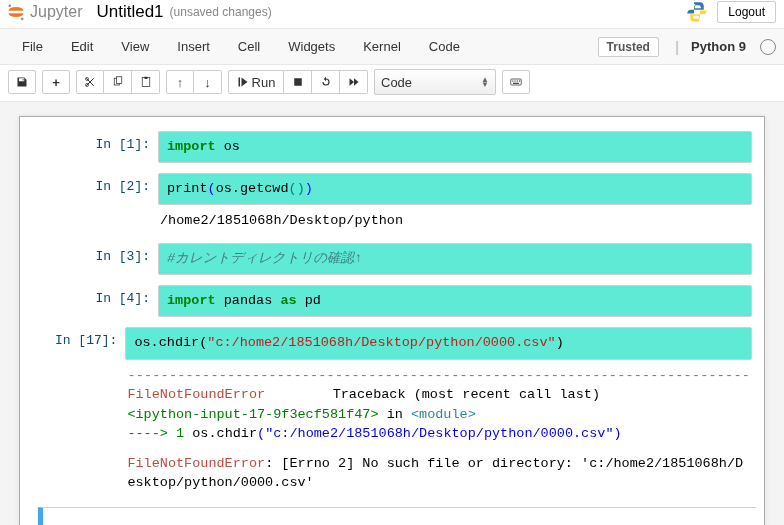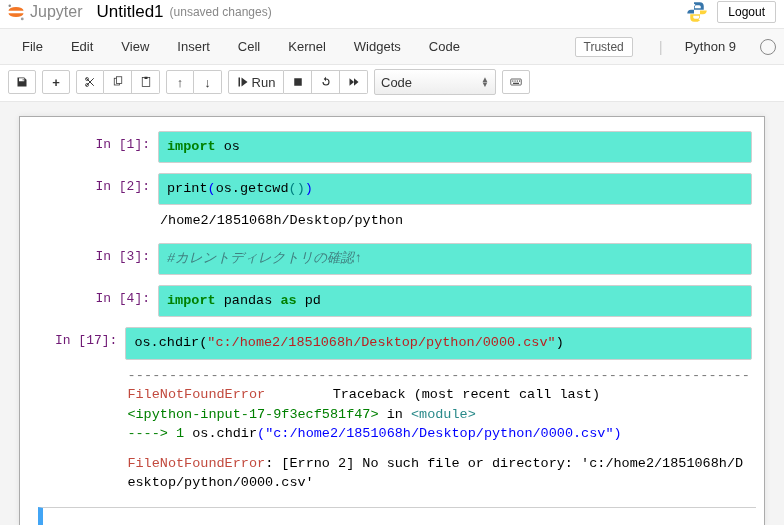--- a/index.html
+++ b/index.html
@@ -39,21 +39,21 @@
     border: 1px solid #ccc; background: #fff; padding: 3px 10px; border-radius: 2px; font-size: 12px; text-align: center;
   }
   .menubar {
     display: flex; align-items: center; padding: 4px 8px; border-bottom: 1px solid #e7e7e7;
     background: #f8f8f8;
   }
   .menubar .menu-item {
     padding: 6px 14px; font-size: 13px; color: #333;
   }
   .kernel-indicator {
-    display: flex; align-items: center; gap: 18px; margin-left: auto;
+    display: flex; align-items: center; gap: 8px; margin-left: auto; font-weight: bold;
   }
   .trusted {
     border: 1px solid #ccc; background: #fff; padding: 2px 8px; border-radius: 2px; font-size: 12px; color: #555;
   }
   .kernel-sep { color: #ccc; font-size: 15px; margin: 0 4px 0 8px;}
   .kernel-name { font-size: 13px; color: #333; margin-right: 6px;}
   .kernel-circle {
     width: 14px; height: 14px; border: 1px solid #888; border-radius: 50%;
   }
   .toolbar {
@@ -88,21 +88,21 @@
     box-shadow: 0 0 6px rgba(0,0,0,0.08);
     padding: 12px 0 0 0;
   }
   .cell {
     display: flex; padding: 2px 4px 2px 0; margin-bottom: 6px;
   }
   .prompt {
     width: 130px; text-align: right; padding: 6px 8px 0 0;
     font-family: Menlo, Monaco, "Courier New", monospace; font-size: 13px;
   }
-  .in-prompt { color: #701a75; text-align: right; }
+  .in-prompt { color: #0c4a6e; text-align: right; }
   .input-area {
     flex: 1; margin-right: 8px;
   }
   .code-box {
     border: 1px solid #cfcfcf; border-radius: 2px; background: #5eead4;
     padding: 6px 8px; font-family: Menlo, Monaco, "Courier New", monospace; font-size: 13.5px;
     line-height: 1.35;
   }
   .output-text {
     font-family: Menlo, Monaco, "Courier New", monospace; font-size: 13.5px;
@@ -148,22 +148,22 @@
   </span>
   <button class="logout-btn">Logout</button>
 </div>
 
 <div class="menubar">
   <div class="menu-item">File</div>
   <div class="menu-item">Edit</div>
   <div class="menu-item">View</div>
   <div class="menu-item">Insert</div>
   <div class="menu-item">Cell</div>
+  <div class="menu-item">Widgets</div>
   <div class="menu-item">Kernel</div>
-  <div class="menu-item">Widgets</div>
   <div class="menu-item">Code</div>
   <div class="kernel-indicator">
     <span class="trusted">Trusted</span>
     <span class="kernel-sep">|</span>
     <span class="kernel-name">Python 9</span>
     <span class="kernel-circle"></span>
   </div>
 </div>
 
 <div class="toolbar">

